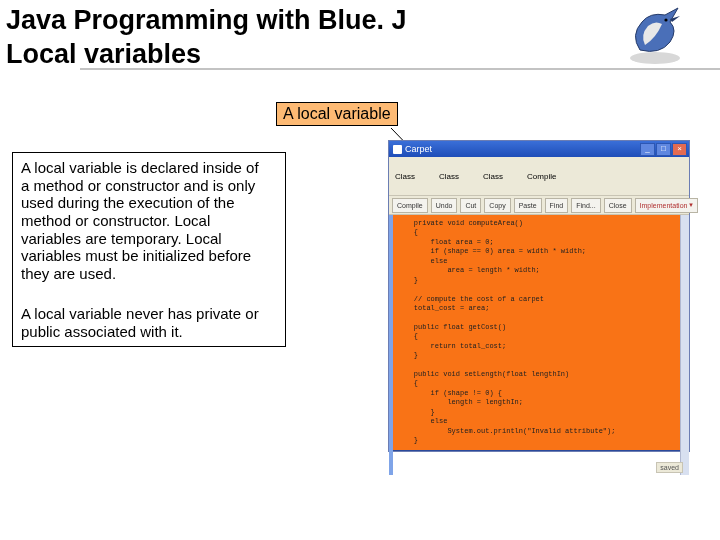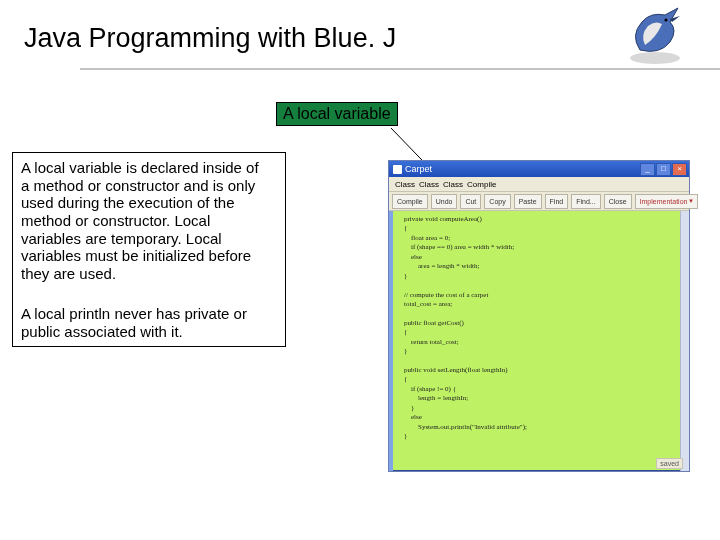--- a/index.html
+++ b/index.html
@@ -1,50 +1,51 @@
 <!DOCTYPE html>
 <html><head>
 <meta charset="utf-8">
 <style>
 html,body{margin:0;padding:0;width:720px;height:540px;font-family:Arial,Helvetica,sans-serif;background:#fff;overflow:hidden}
 .slide{position:relative;width:720px;height:540px}
 .title-block{position:absolute;left:6px;top:4px;width:480px}
-.title-block h1{margin:18px;font-size:27px;font-weight:400;line-height:1.25}
+.title-block h1{margin:0;font-size:27px;font-weight:700;line-height:1.25}
 .logo-area{position:absolute;right:30px;top:0;width:90px;height:80px}
 .logo-bird{width:70px;height:70px;position:absolute;right:0;top:0}
 .rail{position:absolute;left:80px;right:0;top:68px;border-bottom:2px solid #888;opacity:.5}
-.callout{position:absolute;left:276px;top:102px;border:1px solid #000;padding:2px 6px;font-size:16px;background:#15803d}
+.callout{position:absolute;left:276px;top:102px;border:1px solid #000;padding:2px 6px;font-size:16px;background:#fdba74}
 .callout-line{position:absolute;left:389px;top:128px;width:60px;height:60px;pointer-events:none}
 .explain{position:absolute;left:12px;top:152px;width:256px;border:1px solid #000;padding:6px 8px;font-size:15px;line-height:1.18}
 .explain p{margin:0 14px 22px 0}
 .explain p:last-child{margin:0}
-.win{position:absolute;left:388px;top:160px;width:300px;height:310px;border:1px solid #6b7db3;background:#bef264;box-shadow:0 0 0 1px #2b4a9a inset;font-size:8px}
+.win{position:absolute;left:388px;top:140px;width:300px;height:310px;border:1px solid #6b7db3;background:#f97316;box-shadow:0 0 0 1px #2b4a9a inset;font-size:8px}
 .win-tb{height:16px;background:linear-gradient(#3a6fd8,#1e4db8);display:flex;align-items:center;justify-content:space-between;padding:0 2px}
 .win-title{color:#fff;font-size:9px;display:flex;align-items:center;gap:3px;padding-left:2px}
 .win-title .bico{display:inline-block;width:9px;height:9px;background:#fff;border-radius:1px}
 .win-btns{display:flex;gap:1px}
 .win-btn{width:13px;height:11px;background:#5f87e0;border:1px solid #2d57b3;color:#fff;font-size:8px;line-height:9px;text-align:center;font-family:Arial;cursor:default}
 .win-btn.x{background:#e36b52}
-.win-menu{height:14px;display:flex;align-items:center;gap:4px;padding:0 6px;font-size:8px;color:#000;background:#ece9d8;border-bottom:1px solid #c8c4b4}
+.win-menu{height:14px;display:flex;align-items:center;gap:24px;padding:12px 6px;font-size:8px;color:#000;background:#ece9d8;border-bottom:1px solid #c8c4b4}
 .win-toolbar{height:18px;display:flex;align-items:center;gap:3px;padding:0 3px;background:#ece9d8;border-bottom:1px solid #c8c4b4}
 .tbtn{height:13px;padding:0 4px;border:1px solid #b8b4a4;background:#f4f3ee;font-size:7px;display:flex;align-items:center;color:#333}
 .tbtn.red{color:#b03030}
 .win-body{position:relative;height:260px;overflow:hidden}
 .gutter{position:absolute;left:0;top:0;bottom:0;width:4px;background:#7fa4e8}
 .vscroll{position:absolute;right:0;top:0;bottom:0;width:8px;background:#d8e0f0;border-left:1px solid #b0b8d0}
-.code{position:absolute;left:8px;right:10px;top:4px;font-family:Liberation Serif, serif;font-size:7px;line-height:1.35;color:#222;white-space:pre}
+.code{position:absolute;left:8px;right:10px;top:4px;font-family:Liberation Mono, monospace;font-size:7px;line-height:1.35;color:#222;white-space:pre}
 .status{position:absolute;right:6px;bottom:2px;font-size:7px;color:#555;background:#ece9d8;padding:1px 3px;border:1px solid #c8c4b4}
 </style>
 </head>
 <body>
 
 <div class="slide">
   <div class="title-block">
     <h1>
       <span>Java Programming with Blue. J</span><br>
+      <span>Local variables</span>
     </h1>
   </div>
 
   <div class="logo-area">
     <svg class="logo-bird" viewBox="0 0 70 70">
       <ellipse cx="35" cy="58" rx="25" ry="6" fill="#d8d8d8"></ellipse>
       <path d="M20 50 Q10 35 22 22 Q30 12 45 15 L58 8 L50 22 Q58 30 50 42 Q40 55 20 50 Z" fill="#4a6fb8" stroke="#253a68" stroke-width="1"></path>
       <path d="M25 45 Q20 35 28 26 Q35 20 42 24 Q36 38 25 45 Z" fill="#e8e8e8"></path>
       <circle cx="46" cy="20" r="1.6" fill="#000"></circle>
       <path d="M50 19 L60 16 L52 22 Z" fill="#253a68"></path>
@@ -54,21 +55,21 @@
 
   <div class="callout">
     <span>A local variable</span>
   </div>
   <svg class="callout-line">
     <line x1="2" y1="0" x2="58" y2="58" stroke="#000" stroke-width="1"></line>
   </svg>
 
   <div class="explain">
     <p>A local variable is declared inside of a method or constructor and is only used during the execution of the method or constructor. Local variables are temporary. Local variables must be initialized before they are used.</p>
-    <p>A local println never has private or public associated with it.</p>
+    <p>A local variable never has private or public associated with it.</p>
   </div>
 
   <div class="win">
     <div class="win-tb">
       <div class="win-title">
         <span class="bico"></span>
         <span>Carpet</span>
       </div>
       <div class="win-btns">
         <div class="win-btn">_</div>

